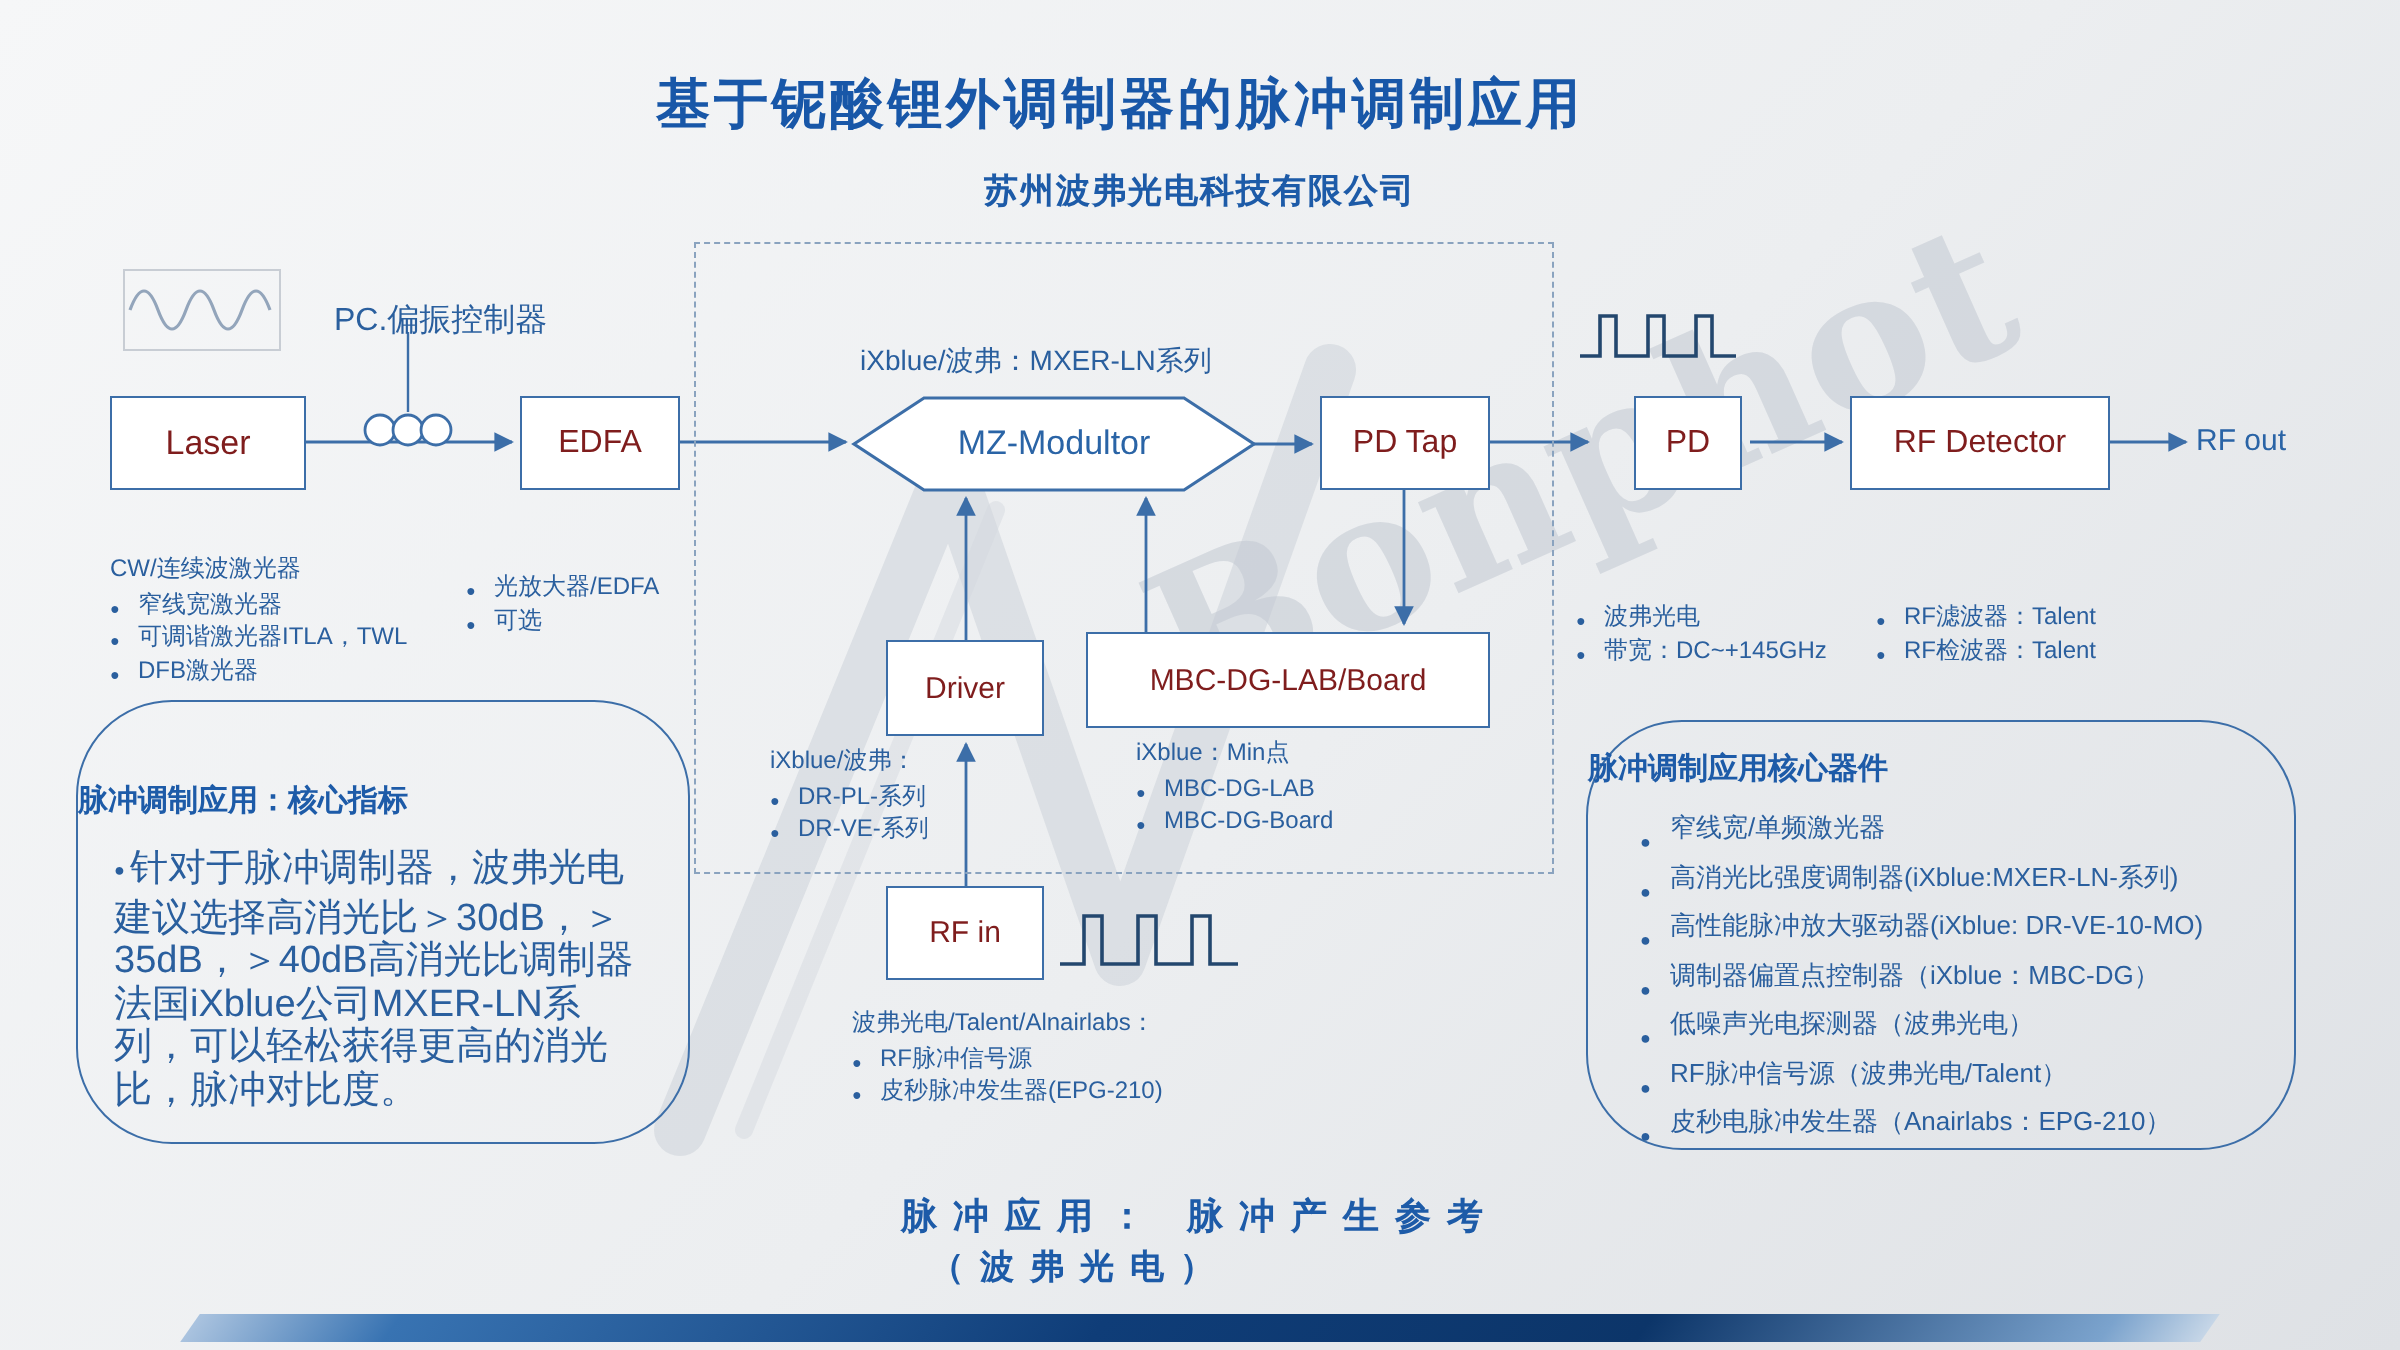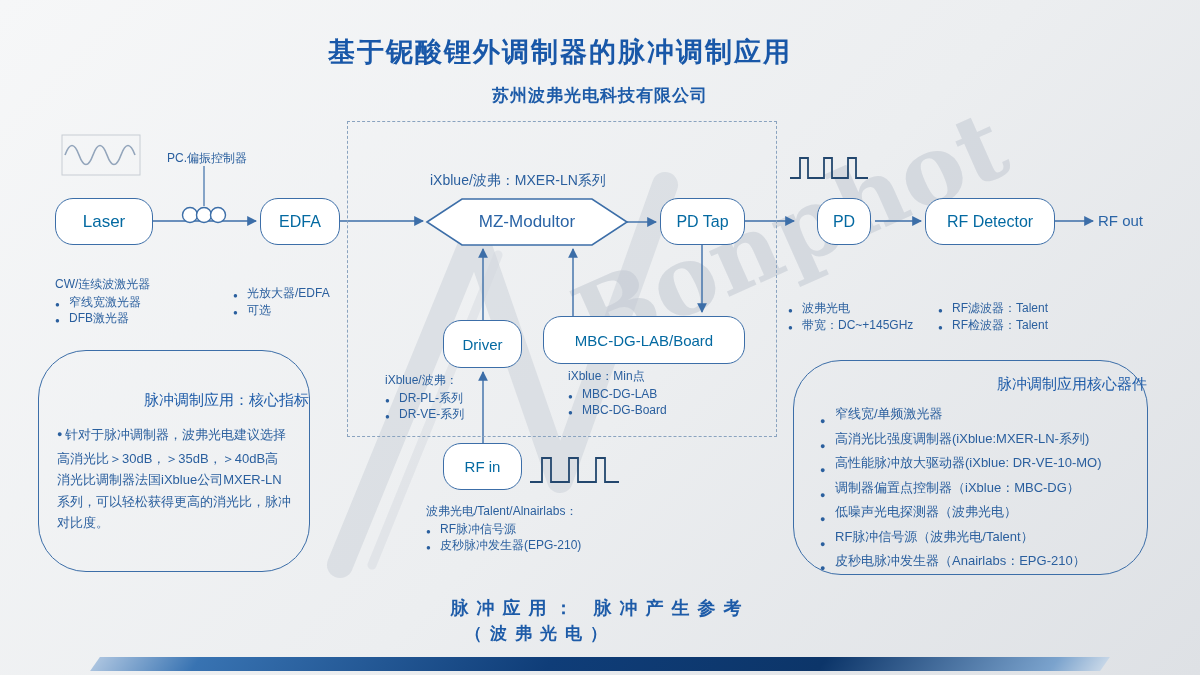--- a/index.html
+++ b/index.html
@@ -17,64 +17,64 @@
   }
   .wm-svg{position:absolute;left:0;top:0;z-index:1;pointer-events:none;}
   
   .title{position:absolute;left:0;top:34px;width:1120px;text-align:center;
     font-size:27px;font-weight:bold;color:#1857a8;letter-spacing:2px;z-index:3;}
   .subtitle{position:absolute;left:0;top:84px;width:1200px;text-align:center;
     font-size:17px;font-weight:bold;color:#1d5ba8;letter-spacing:1px;z-index:3;}
   
   .flow-svg{position:absolute;left:0;top:0;z-index:2;}
   
-  .box{position:absolute;background:#fff;border:1.6px solid #3c6ea8;border-radius:18px;
-    display:flex;align-items:center;justify-content:center;color:#0369a1;
+  .box{position:absolute;background:#fff;border:1.6px solid #3c6ea8;border-radius:0;
+    display:flex;align-items:center;justify-content:center;color:#7f1d1d;
     font-size:16px;z-index:3;box-sizing:border-box;}
   .box-laser{left:55px;top:198px;width:98px;height:47px;font-size:17px;}
   .box-edfa{left:260px;top:198px;width:80px;height:47px;}
   .box-pdtap{left:660px;top:198px;width:85px;height:47px;}
   .box-pd{left:798px;top:198px;width:54px;height:47px;margin-left:19px;}
   .box-rfdet{left:925px;top:198px;width:130px;height:47px;}
   .box-driver{left:443px;top:320px;width:79px;height:48px;font-size:15px;}
   .box-mbc{left:543px;top:316px;width:202px;height:48px;font-size:15px;}
   .box-rfin{left:443px;top:443px;width:79px;height:47px;font-size:15px;}
   .mz-label{position:absolute;left:427px;top:199px;width:200px;height:46px;z-index:3;
     display:flex;align-items:center;justify-content:center;color:#2a64a6;font-size:17px;}
   
   .dashed-box{position:absolute;left:347px;top:121px;width:430px;height:316px;
     border:1px dashed #8aa3bf;z-index:2;box-sizing:border-box;}
   .msys-title{position:absolute;left:347px;top:138px;width:430px;text-align:center;
     font-size:16px;font-weight:bold;color:#1d5ba8;z-index:3;letter-spacing:1px;}
   .msys-sub{position:absolute;left:430px;top:172px;font-size:14px;color:#2a5f9e;z-index:3;}
   
-  .pc-label{position:absolute;left:167px;top:150px;font-size:12px;color:#2a5f9e;z-index:3;}
+  .pc-label{position:absolute;left:167px;top:150px;font-size:16px;color:#2a5f9e;z-index:3;}
   .rfout-label{position:absolute;left:1098px;top:212px;font-size:15px;color:#2a64a6;z-index:3;}
   
   .note{position:absolute;color:#2a5f9e;font-size:12px;line-height:16.5px;z-index:3;}
   .note .lead{margin:0 0 1px 0;}
   .note ul{margin:0;padding:0;list-style:none;}
   .note li{position:relative;padding-left:14px;}
   .note li::before{content:"●";position:absolute;left:0;top:3px;font-size:8px;color:#2a5f9e;}
   .note-laser{left:55px;top:276px;width:200px;}
   .note-edfa{left:233px;top:285px;width:150px;}
   .note-driver{left:385px;top:372px;width:150px;}
   .note-mbc{left:568px;top:368px;width:170px;}
   .note-pd{left:788px;top:300px;width:180px;}
   .note-rfdet{left:938px;top:300px;width:180px;}
   .note-rfin{left:426px;top:503px;width:220px;}
   
   .panel{position:absolute;border:1.6px solid #3c6ea8;border-radius:48px;z-index:3;
     color:#2a5f9e;box-sizing:border-box;}
-  .panel-left{left:38px;top:350px;width:272px;height:222px;}
+  .panel-left{left:38px;top:350px;width:307px;height:222px;}
   .panel-right{left:793px;top:360px;width:355px;height:215px;}
-  .panel h3{margin:0;text-align:right;font-size:15px;font-weight:normal;color:#1d5ba8;}
+  .panel h3{margin:0;text-align:left;font-size:15px;font-weight:bold;color:#1d5ba8;}
   .panel-left h3{margin-top:40px;}
   .panel-right h3{margin-top:14px;}
-  .panel-left p{margin:14px 18px 16px 18px;font-size:13px;line-height:21.5px;}
+  .panel-left p{margin:14px 18px 16px 18px;font-size:19px;line-height:21.5px;}
   .panel-left p::before{content:"● ";font-size:9px;position:relative;top:-2px;}
   .panel-right ul{margin:8px 0 16px 26px;padding:0;list-style:none;font-size:13px;line-height:24.5px;}
   .panel-right li{position:relative;padding-left:15px;}
   .panel-right li::before{content:"●";position:absolute;left:0;top:7px;font-size:9px;}
   
   .footer1{position:absolute;left:0;top:596px;width:1200px;text-align:center;
     font-size:18px;font-weight:bold;color:#1d5ba8;letter-spacing:8px;z-index:3;}
   .footer2{position:absolute;left:0;top:622px;width:1080px;text-align:center;
     font-size:17px;font-weight:bold;color:#1d5ba8;letter-spacing:8px;z-index:3;}
   .bottom-bar{position:absolute;left:95px;top:657px;width:1010px;height:14px;z-index:3;
@@ -150,20 +150,21 @@
   <div class="box box-rfdet">RF Detector</div>
   <div class="rfout-label">RF out</div>
   <div class="box box-driver">Driver</div>
   <div class="box box-mbc">MBC-DG-LAB/Board</div>
   <div class="box box-rfin">RF in</div>
 
   <div class="note note-laser">
     <div class="lead">CW/连续波激光器</div>
     <ul>
       <li>窄线宽激光器</li>
+      <li>可调谐激光器ITLA，TWL</li>
       <li>DFB激光器</li>
     </ul>
   </div>
 
   <div class="note note-edfa">
     <ul>
       <li>光放大器/EDFA</li>
       <li>可选</li>
     </ul>
   </div>

